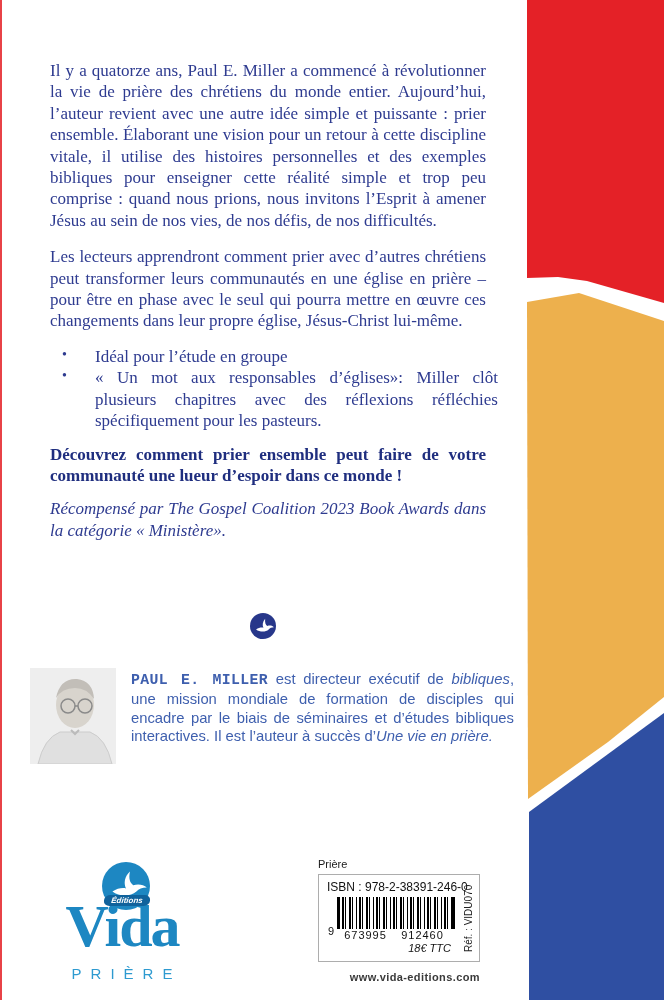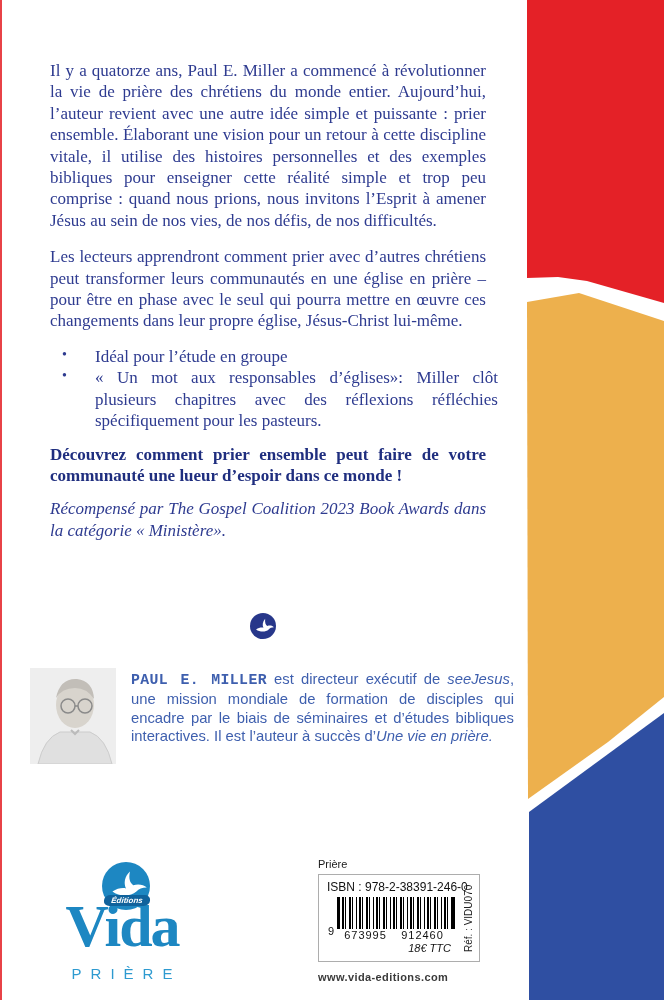--- a/index.html
+++ b/index.html
@@ -71,21 +71,21 @@
   }
   .ean-row{position:relative;margin-left:10px;width:114px;display:flex;justify-content:space-around;font-size:11px;letter-spacing:1px;}
   .ean-lead{position:absolute;left:-9px;top:-4px;font-size:11px;letter-spacing:0;}
   .price{margin-left:10px;width:114px;text-align:right;font-size:11px;margin-top:1px;font-style:italic;}
   .bc-ref{
     position:absolute;right:0;top:0;height:100%;width:22px;
     display:flex;align-items:center;justify-content:center;
     writing-mode:vertical-rl;transform:rotate(180deg);
     font-size:10px;color:#222;
   }
-  .website{margin-top:9px;width:162px;text-align:left;font-size:11px;font-weight:bold;color:#3a3a3a;letter-spacing:.4px;}
+  .website{margin-top:9px;width:162px;text-align:right;font-size:11px;font-weight:bold;color:#3a3a3a;letter-spacing:.4px;}
 </style>
 </head>
 <body>
 
 <div class="page">
 
   <svg class="bands" viewBox="0 0 664 1000" preserveAspectRatio="none" aria-hidden="true">
     <polygon points="527,0 664,0 664,303 587,281 558,277 527,278" fill="#e42127"></polygon>
     <polygon points="527,302 579,293 664,321 664,697 608,742 528,799" fill="#edb04d"></polygon>
     <polygon points="529,812 664,713 664,1000 529,1000" fill="#2f4fa2"></polygon>
@@ -115,21 +115,21 @@
     <svg class="author-photo" viewBox="0 0 86 96" aria-hidden="true">
       <rect width="86" height="96" fill="#eeeeee"></rect>
       <path d="M8 96 Q14 70 30 64 L60 64 Q76 70 82 96 Z" fill="#e0e0e0" stroke="#cccccc" stroke-width="1"></path>
       <ellipse cx="45" cy="37" rx="19" ry="23" fill="#d8d4cd"></ellipse>
       <path d="M26 30 Q30 10 47 11 Q63 13 64 31 Q57 20 45 20 Q32 20 26 30 Z" fill="#c2beb8"></path>
       <circle cx="38" cy="38" r="7" fill="none" stroke="#8a8a8a" stroke-width="1.5"></circle>
       <circle cx="55" cy="38" r="7" fill="none" stroke="#8a8a8a" stroke-width="1.5"></circle>
       <line x1="45" y1="38" x2="48" y2="38" stroke="#8a8a8a" stroke-width="1.5"></line>
       <path d="M41 62 L45 66 L49 62" fill="none" stroke="#bbbbbb" stroke-width="2"></path>
     </svg>
-    <p class="author-bio"><span class="nm">PAUL E. MILLER</span><span> est directeur exécutif de </span><span class="it">seeJesus</span><span>, une mission mondiale de formation de disciples qui encadre par le biais de séminaires et d’études bibliques interactives. Il est l’auteur à succès d’</span><span class="it">Une vie en prière.</span></p>
+    <p class="author-bio"><span class="nm">PAUL E. MILLER</span><span> est directeur exécutif de </span><span class="it">bibliques</span><span>, une mission mondiale de formation de disciples qui encadre par le biais de séminaires et d’études bibliques interactives. Il est l’auteur à succès d’</span><span class="it">Une vie en prière.</span></p>
   </div>
 
   <div class="vida">
     <svg class="vida-circle" viewBox="0 0 60 60" aria-hidden="true">
       <circle cx="30" cy="30" r="30" fill="#1d87c2"></circle>
       <path fill="#ffffff" d="M13 37 C19 33 25 32 30 33 C27 27 28 18 35 12 C33 21 35 26 39 29 C45 27 52 28 56 32 C50 32 46 34 43 37 C35 44 21 43 13 37 Z"></path>
     </svg>
     <div class="vida-editions">Éditions</div>
     <div class="vida-word">Vida</div>
     <div class="vida-collection">PRIÈRE</div>

